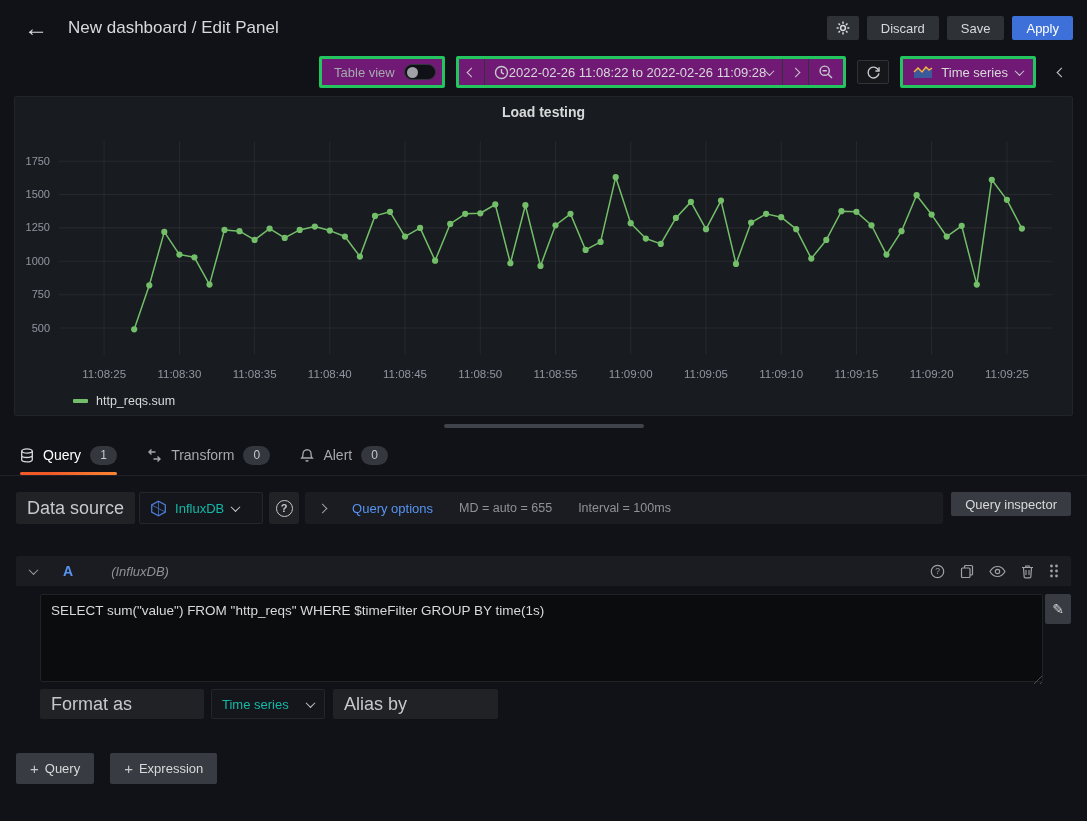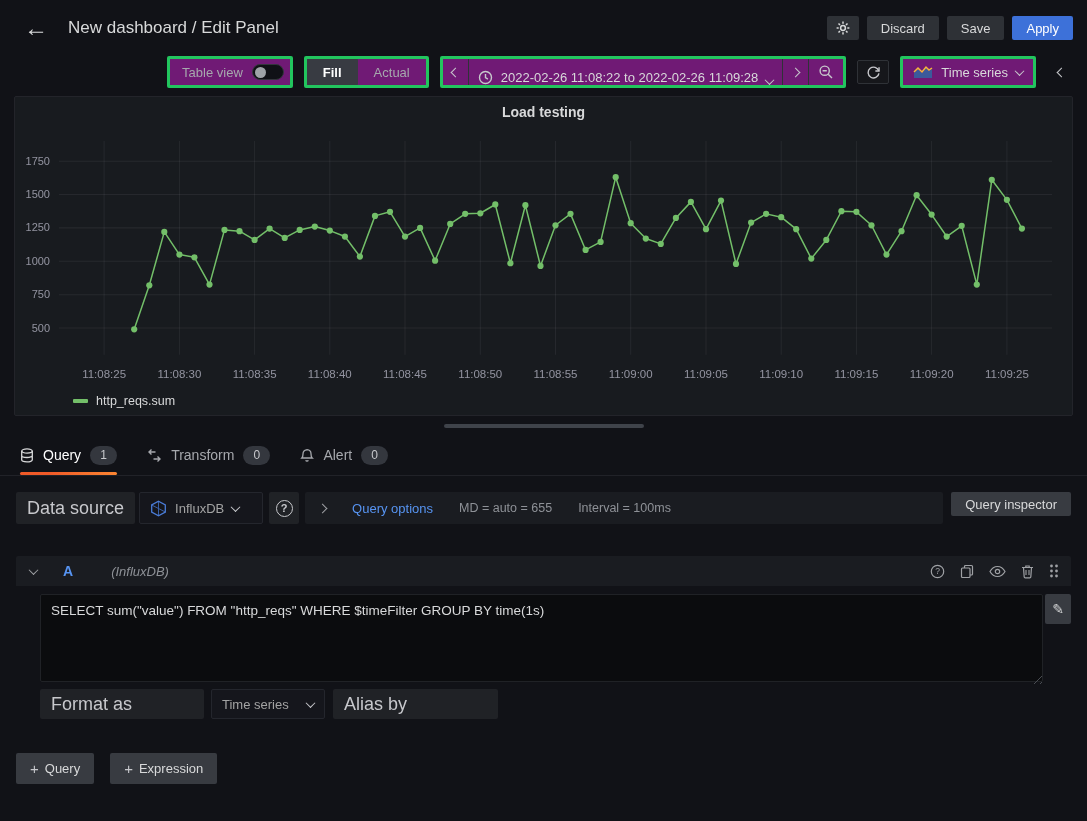--- a/index.html
+++ b/index.html
@@ -23,21 +23,21 @@
   
   .toolbar2 { height:40px; flex:none; display:flex; justify-content:flex-end; align-items:center; gap:11px; padding:0 12px 8px 0; }
   .group { display:flex; align-items:center; height:32px; border:3px solid #22c55e; border-radius:2px; background:#701a75; }
   .tableview { padding:0 6px 0 12px; gap:9px; color:#a6a8ad; }
   .toggle { width:32px; height:16px; border-radius:9px; background:#101116; border:1px solid #33363c; position:relative; cursor:pointer; }
   .toggle .knob { position:absolute; left:2px; top:1.5px; width:11px; height:11px; border-radius:50%; background:#9fa3a8; }
   .seg { height:100%; display:flex; align-items:center; padding:0 16px; color:#a6a8ad; cursor:pointer; }
   .seg.selected { background:#383b42; color:#fff; font-weight:700; border-radius:1px; }
   .tp-sec { height:100%; display:flex; align-items:center; padding:0 9px; cursor:pointer; color:#d8d9da; }
   .tp-sec + .tp-sec { border-left:1px solid #2f3237; }
-  .tp-main { gap:8px; font-weight:500;align-items:flex-end; }
+  .tp-main { font-weight:500; }
   .chev { width:7px; height:7px; border-right:1.5px solid #c7c8cc; border-bottom:1.5px solid #c7c8cc; display:inline-block; }
   .chev.down { transform:rotate(45deg) translate(-1px,-1px); }
   .chev.right { transform:rotate(-45deg); }
   .chev.left { transform:rotate(135deg); }
   .vizpicker { padding:0 10px; gap:8px; cursor:pointer; font-weight:500; }
   .collapse-btn { width:28px; height:32px; background:none; border:none; display:flex; align-items:center; justify-content:center; cursor:pointer; }
 
   
   .panel { margin:0 14px; height:320px; flex:none; background:#181b1f; border:1px solid #23242a; border-radius:2px;
            display:flex; flex-direction:column; }
@@ -65,21 +65,21 @@
            display:flex; align-items:center; justify-content:center; font-size:12px; }
   .tab-icon { display:flex; color:#a6a8ad; }
   .tab.active .tab-icon { color:#d8d9da; }
 
   
   .editor { flex:1; padding:16px; display:flex; flex-direction:column; background:#111217; }
   .ds-row { height:32px; display:flex; align-items:stretch; flex:none; }
   .boxlabel { background:#202226; border-radius:2px; display:flex; align-items:center; padding:0 11px;
               font-size:18px; font-weight:500; color:#c7c8cc; }
   .select { background:#15161c; border:1px solid #24262d; border-radius:2px; display:flex; align-items:center;
-            gap:8px; padding:0 10px; cursor:pointer; color:#a3a3a3; }
+            gap:8px; padding:0 10px; cursor:pointer; color:#14b8a6; }
   .ds-row .select { margin-left:4px; width:124px; }
   .help-btn { margin-left:6px; width:30px; background:#202226; border:none; border-radius:2px; color:#c7c8cc;
               display:flex; align-items:center; justify-content:center; cursor:pointer; }
   .qmark { width:17px; height:17px; border:1.4px solid #c7c8cc; border-radius:50%; font-size:11px; font-weight:700;
            display:flex; align-items:center; justify-content:center; }
   .options-strip { flex:1; margin-left:6px; background:#1a1c21; border-radius:2px; display:flex; align-items:center;
                    gap:26px; padding:0 14px; cursor:pointer; }
   .link { color:#5794f2; font-weight:500; }
   .meta { color:#8e9197; font-size:12.5px; }
   .inspector-btn { margin-left:8px; background:#383b41; }
@@ -134,24 +134,20 @@
       <button class="btn primary">Apply</button>
     </div>
   </header>
 
   <div class="toolbar2">
     <div class="group tableview">
       <span>Table view</span>
       <span class="toggle">
           <span class="knob"></span>
         </span>
-    </div>
-    <div class="group">
-      <span class="seg selected">Fill</span>
-      <span class="seg">Actual</span>
     </div>
     <div class="group">
       <span class="tp-sec">
           <i class="chev left"></i>
         </span>
       <span class="tp-sec tp-main">
         <svg class="ic" width="15" height="15" viewBox="0 0 15 15">
           <circle cx="7.5" cy="7.5" r="6" fill="none" stroke="#c7c8cc" stroke-width="1.4"></circle>
           <path d="M7.5 4v3.7l2.4 1.4" fill="none" stroke="#c7c8cc" stroke-width="1.4"></path>
         </svg>

